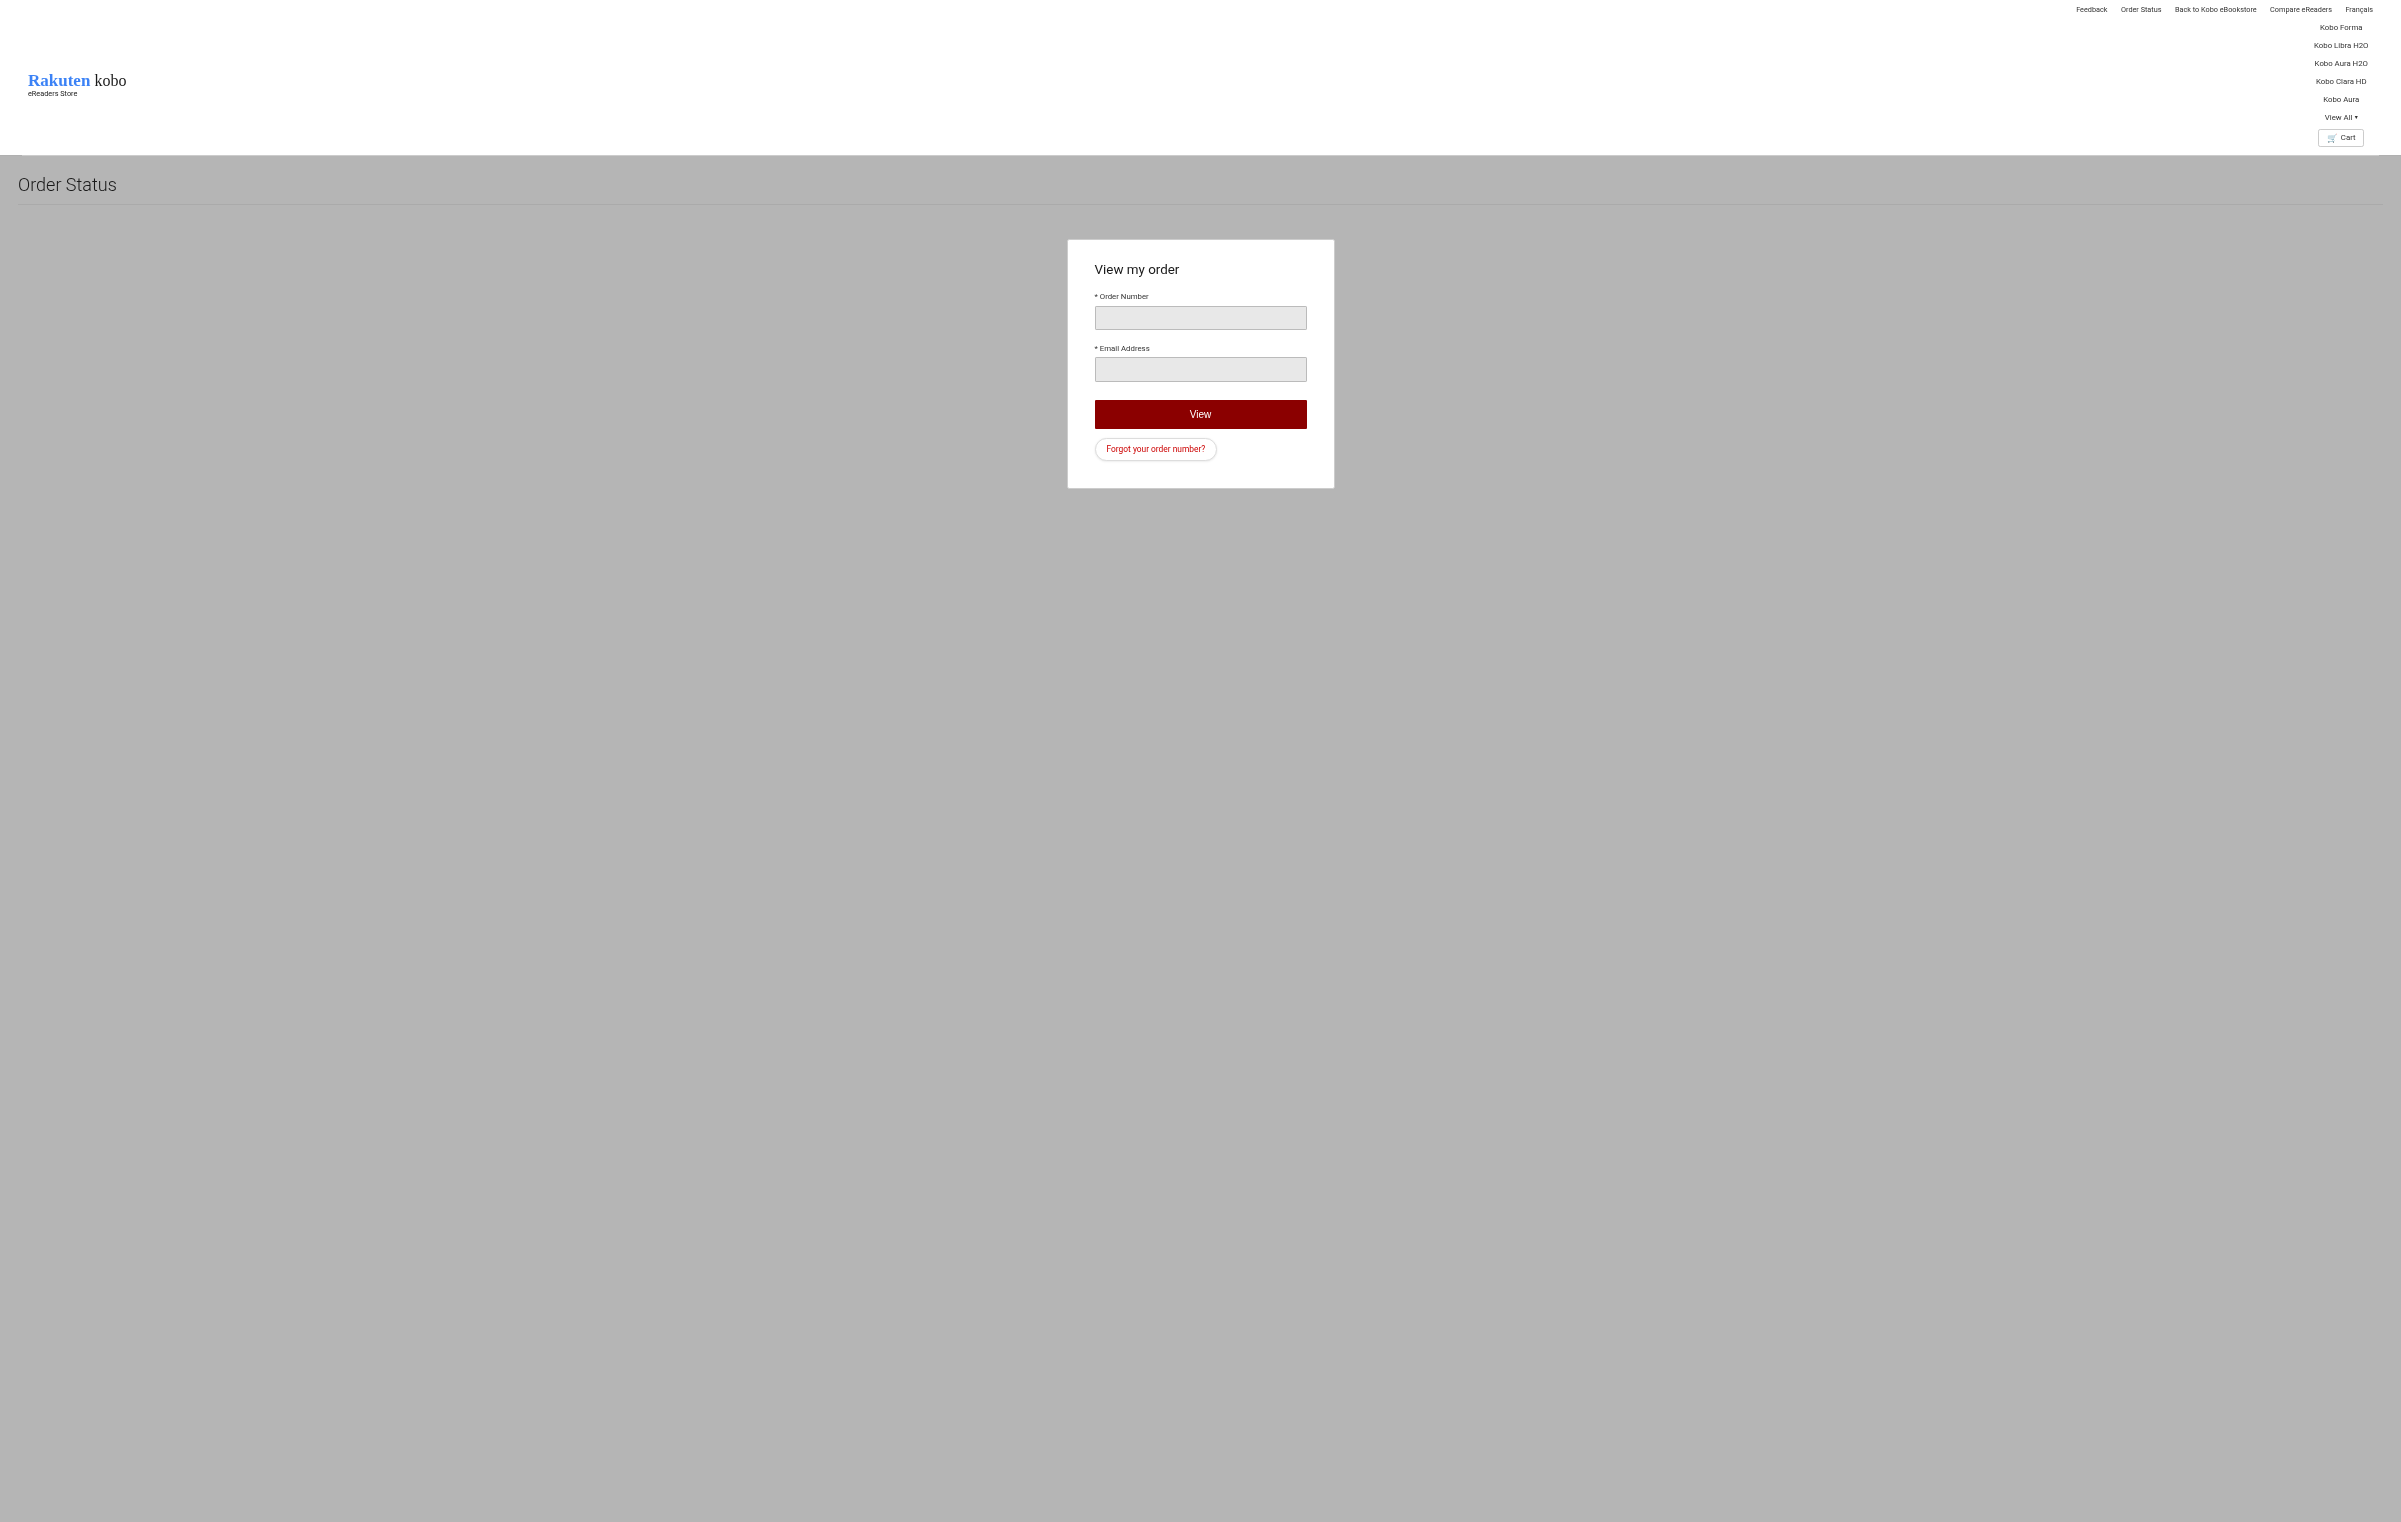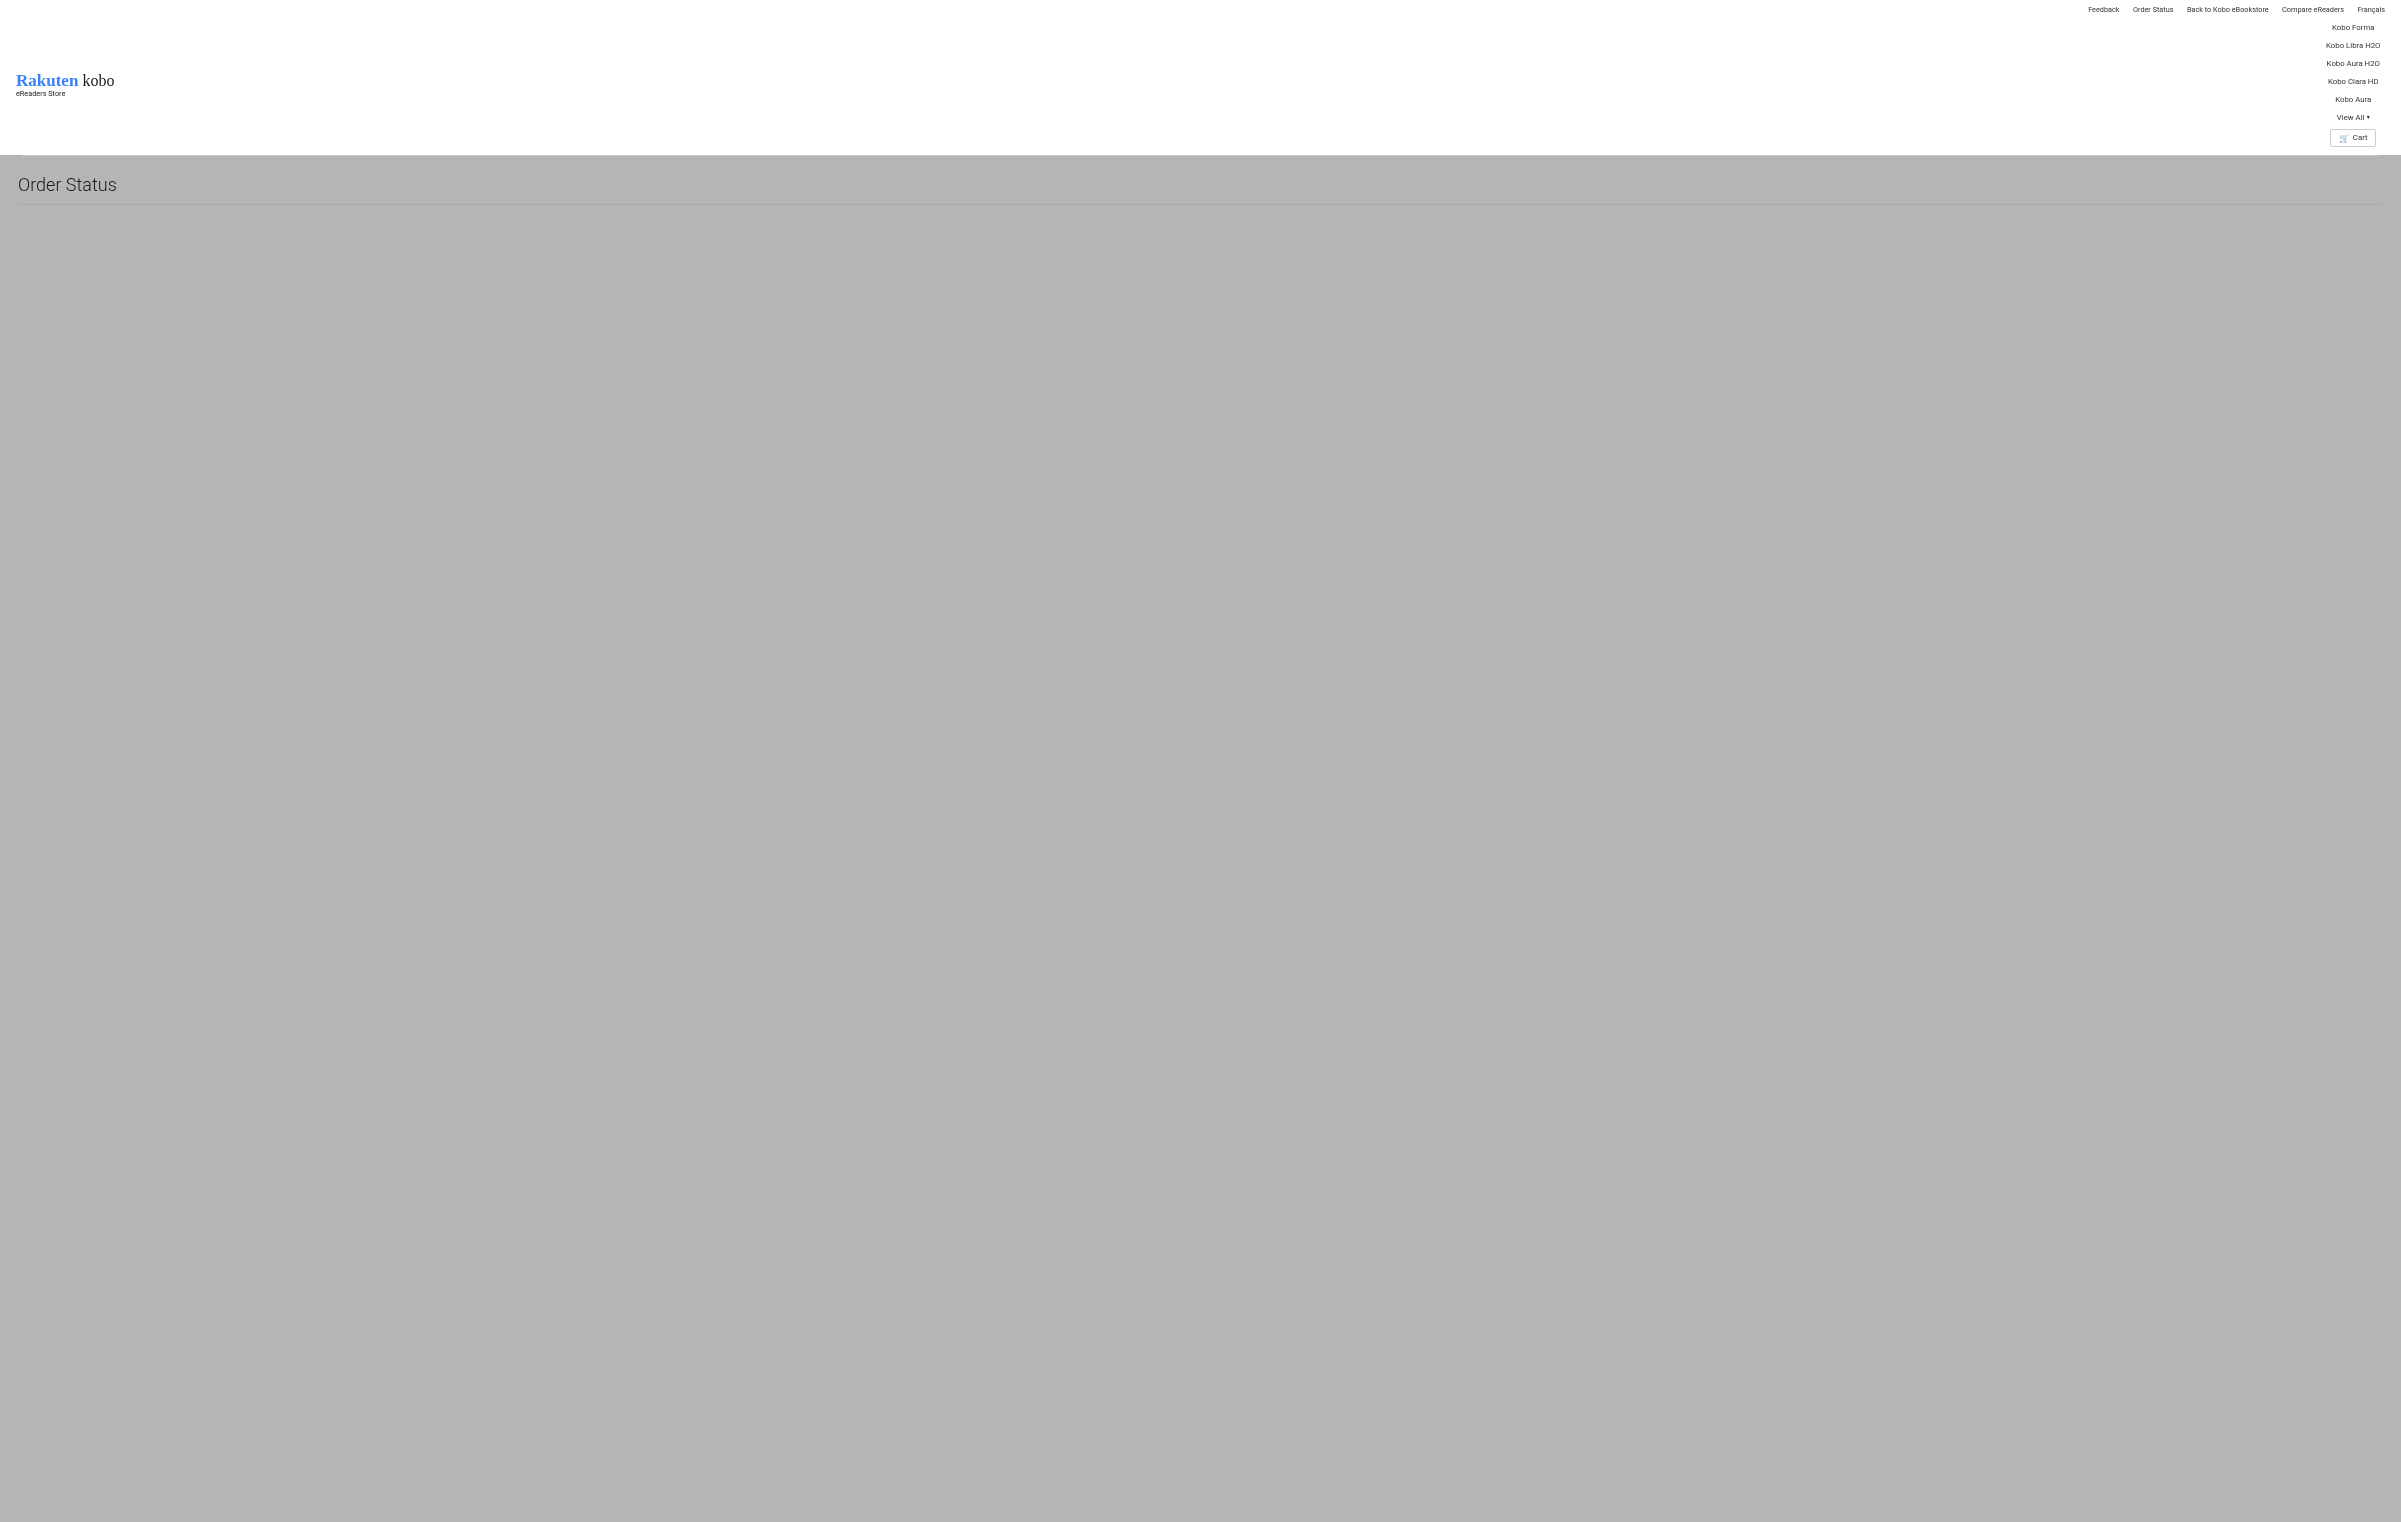--- a/index.html
+++ b/index.html
@@ -190,21 +190,21 @@
       display: flex;
       flex-direction: row;
       align-items: baseline;
       gap: 0;
     }
   </style>
 </head>
 <body>
 
 <div>
-  <div style="background:#fff; padding: 0 16px;">
+  <div style="background:#fff; padding: 0 28px;">
 
     <div class="header-top">
       <a href="#">Feedback</a>
       <a href="#">Order Status</a>
       <a href="#">Back to Kobo eBookstore</a>
       <a href="#">Compare eReaders</a>
       <a href="#">Français</a>
     </div>
 
     <div class="header-bottom">
@@ -239,14 +239,38 @@
   <hr class="header-divider" style="border:none; border-top:0.6px solid #ccc; margin:0 22px; background:#fff;">
 </div>
 
 <div class="page-content">
 
   <div style="margin-bottom: 6.7px;">
     <h1 class="page-title">Order Status</h1>
     <hr class="page-title-divider">
   </div>
 
+  <div class="form-container">
+    <div class="form-card">
+      
+      <h2 class="form-title">View my order</h2>
+
+      
+      <div class="form-field">
+        <label class="form-label">* Order Number</label>
+        <input type="text" class="form-input" placeholder="" style="">
+      </div>
+
+      
+      <div class="form-field">
+        <label class="form-label">* Email Address</label>
+        <input type="email" class="form-input" placeholder="" style="">
+      </div>
+
+      
+      <button class="submit-button">View</button>
+
+      
+      <a href="#" class="forgot-link">Forgot your order number?</a>
+    </div>
+  </div>
 </div>
 
 
 </body></html>

